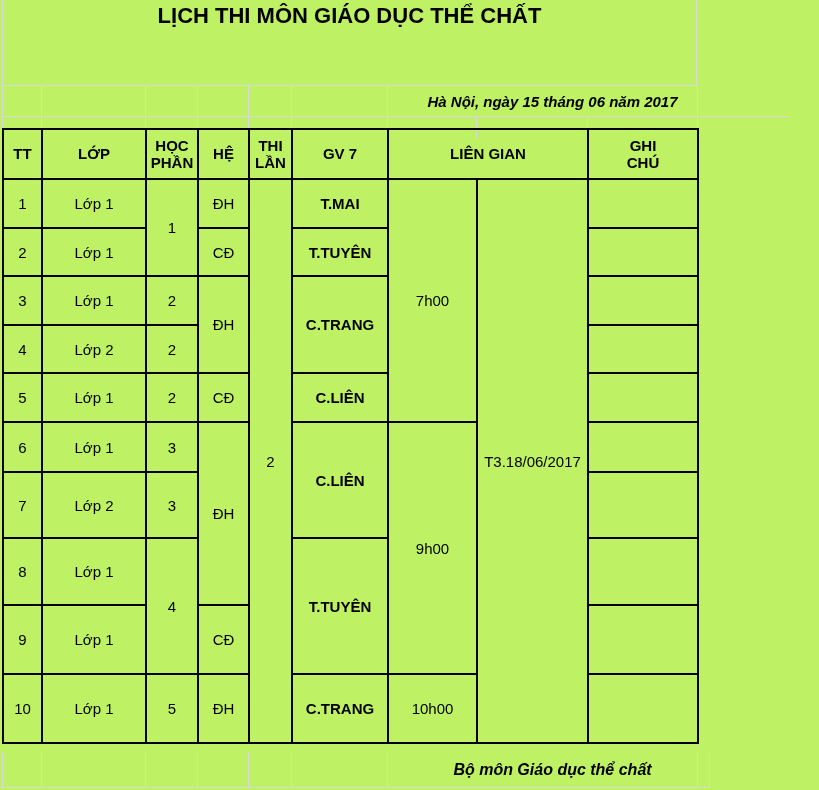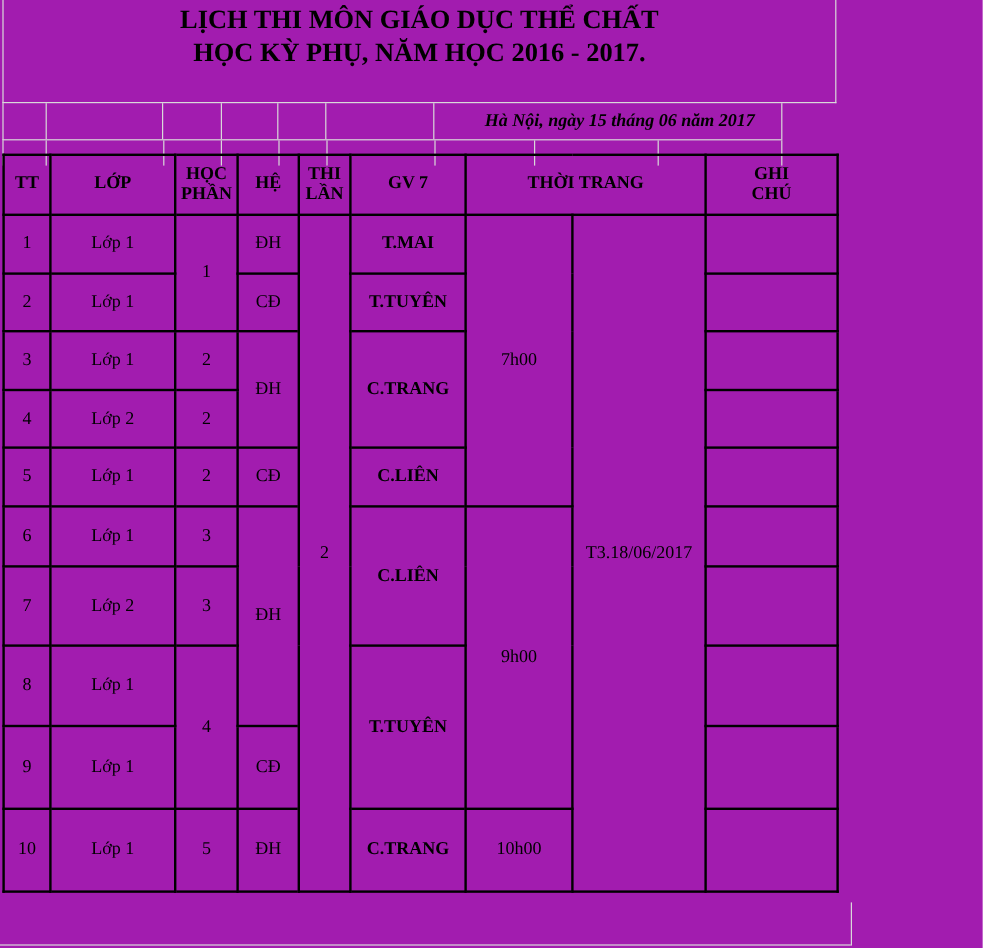--- a/index.html
+++ b/index.html
@@ -1,30 +1,29 @@
 <!DOCTYPE html>
 <html><head>
 <meta charset="utf-8">
 <style>
   html,body{margin:0;padding:0;background:#fff;}
   #canvas{
-    position:relative;width:819px;height:790px;background:#a21caf;overflow:hidden;
-    font-family:Liberation Serif, serif;color:#000;
+    position:relative;width:819px;height:790px;background:#bef264;overflow:hidden;
+    font-family:Liberation Sans, sans-serif;color:#000;
   }
   
   .title-box{
     position:absolute;left:2px;top:0;width:695px;height:86px;box-sizing:border-box;
     border-left:1px solid #d9d9d9;border-right:1px solid #d9d9d9;border-bottom:1px solid #d9d9d9;
     text-align:center;font-weight:bold;font-size:22px;line-height:28px;padding-top:2px;
   }
   
   .strip{
-    position:absolute;left:2px;width:650px;display:flex;box-sizing:border-box;
+    position:absolute;left:2px;width:788px;display:flex;box-sizing:border-box;
     border-left:1px solid #d9d9d9;
-    justify-content:flex-end;
   }
   .strip>div{box-sizing:border-box;border-right:1px solid #d9d9d9;height:100%;}
   .stripA{top:86px;height:31px;border-bottom:1px solid #d9d9d9;}
   .stripB{top:117px;height:21px;}
   .stripF{top:752px;height:36px;}
   .dateline-cell{display:flex;align-items:center;justify-content:center;padding-left:20px;}
   .dateline{font-weight:bold;font-style:italic;font-size:15px;white-space:nowrap;}
   .footer-cell{display:flex;align-items:center;justify-content:center;padding-left:20px;}
   .footer-text{font-weight:bold;font-style:italic;font-size:16px;white-space:nowrap;}
   .hline-bottom{position:absolute;left:0;top:787px;width:709px;height:1px;background:#d9d9d9;}
@@ -40,21 +39,20 @@
   table.sched th{font-weight:bold;white-space:pre-line;line-height:1.15;font-size:15px;}
   td.gv{text-align:left;padding-left:5px;font-weight:bold;}
 </style>
 </head>
 <body>
 
 <div id="canvas">
 
   <div class="title-box">
     <div>LỊCH THI MÔN GIÁO DỤC THỂ CHẤT</div>
-    <div>HỌC KỲ PHỤ, NĂM HỌC 2016 - 2017.</div>
   </div>
 
   <div class="strip stripA">
     <div style="width:39px"></div>
     <div style="width:104px"></div>
     <div style="width:52px"></div>
     <div style="width:51px"></div>
     <div style="width:43px"></div>
     <div style="width:96px"></div>
     <div style="width:310px" class="dateline-cell">
@@ -89,21 +87,21 @@
     <tbody>
       <tr style="height:50px">
         <th>TT</th>
         <th>LỚP</th>
         <th>HỌC
 PHẦN</th>
         <th>HỆ</th>
         <th>THI
 LẦN</th>
         <th>GV 7</th>
-        <th colspan="2">THỜI TRANG</th>
+        <th colspan="2">LIÊN GIAN</th>
         <th>GHI
 CHÚ</th>
       </tr>
 
       <tr style="height:49px">
         <td>1</td>
         <td>Lớp 1</td>
         <td rowspan="2">1</td>
         <td>ĐH</td>
         <td rowspan="10">2</td>
@@ -183,16 +181,27 @@
         <td>Lớp 1</td>
         <td>5</td>
         <td>ĐH</td>
         <td class="gv">C.TRANG</td>
         <td>10h00</td>
         <td></td>
       </tr>
     </tbody>
   </table>
 
+  <div class="strip stripF">
+    <div style="width:39px"></div>
+    <div style="width:104px"></div>
+    <div style="width:52px"></div>
+    <div style="width:51px"></div>
+    <div style="width:43px"></div>
+    <div style="width:96px"></div>
+    <div style="width:310px" class="footer-cell">
+      <span class="footer-text">Bộ môn Giáo dục thể chất</span>
+    </div>
+  </div>
   <div class="hline-bottom"></div>
   <div class="vline-right"></div>
 
 </div>
 
 </body></html>

